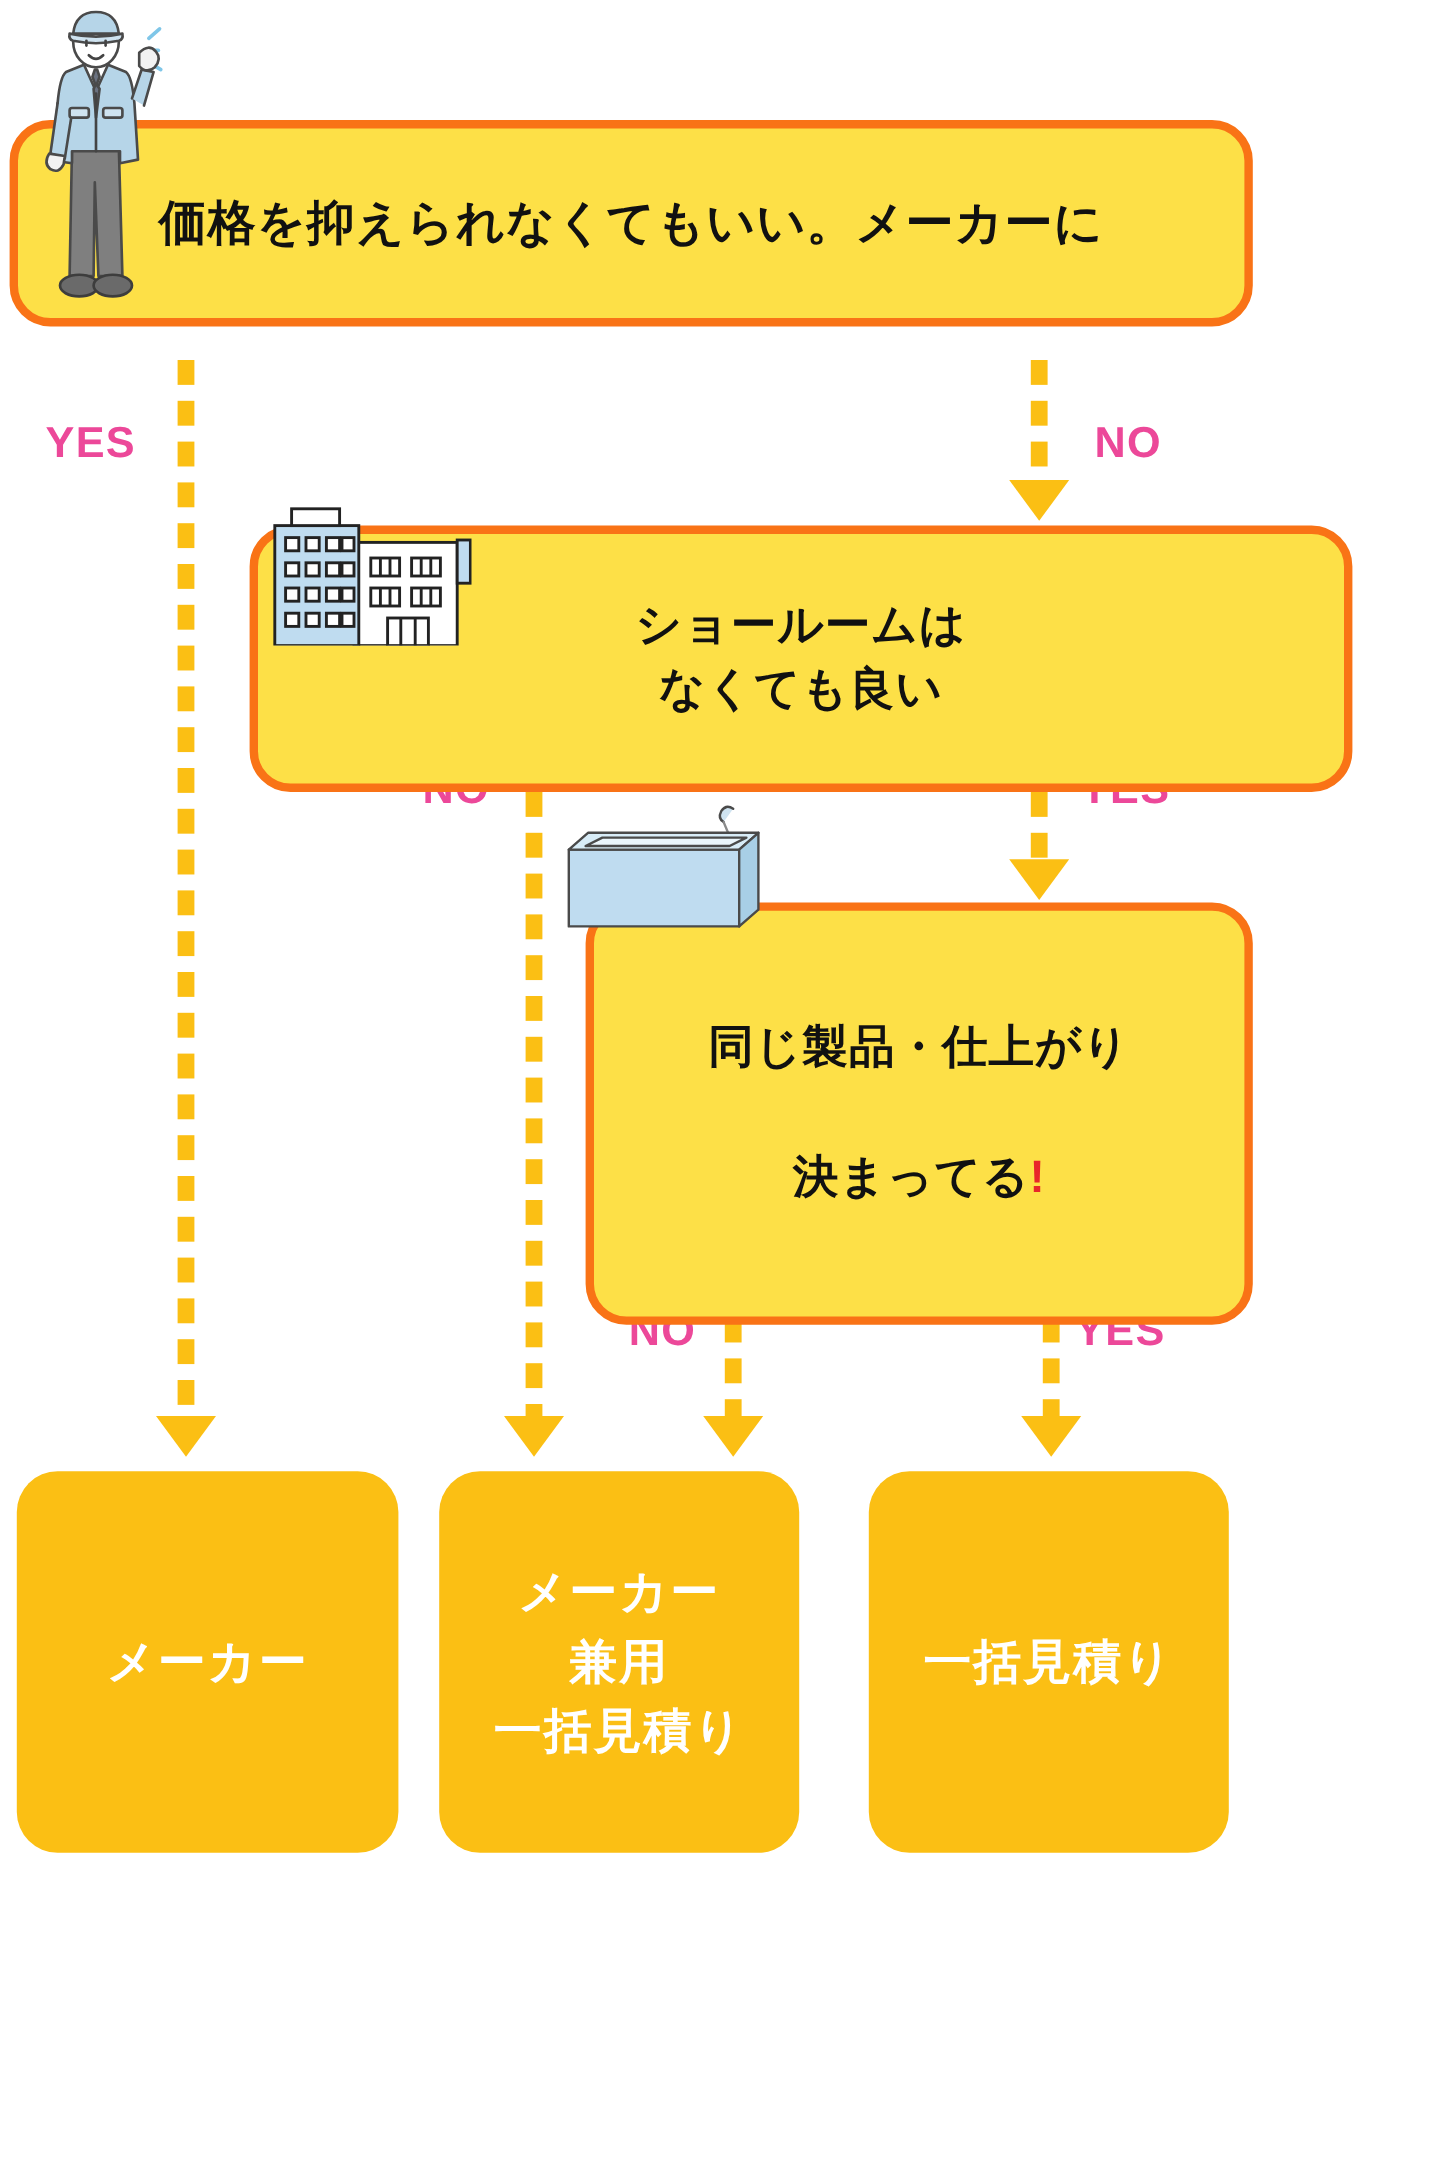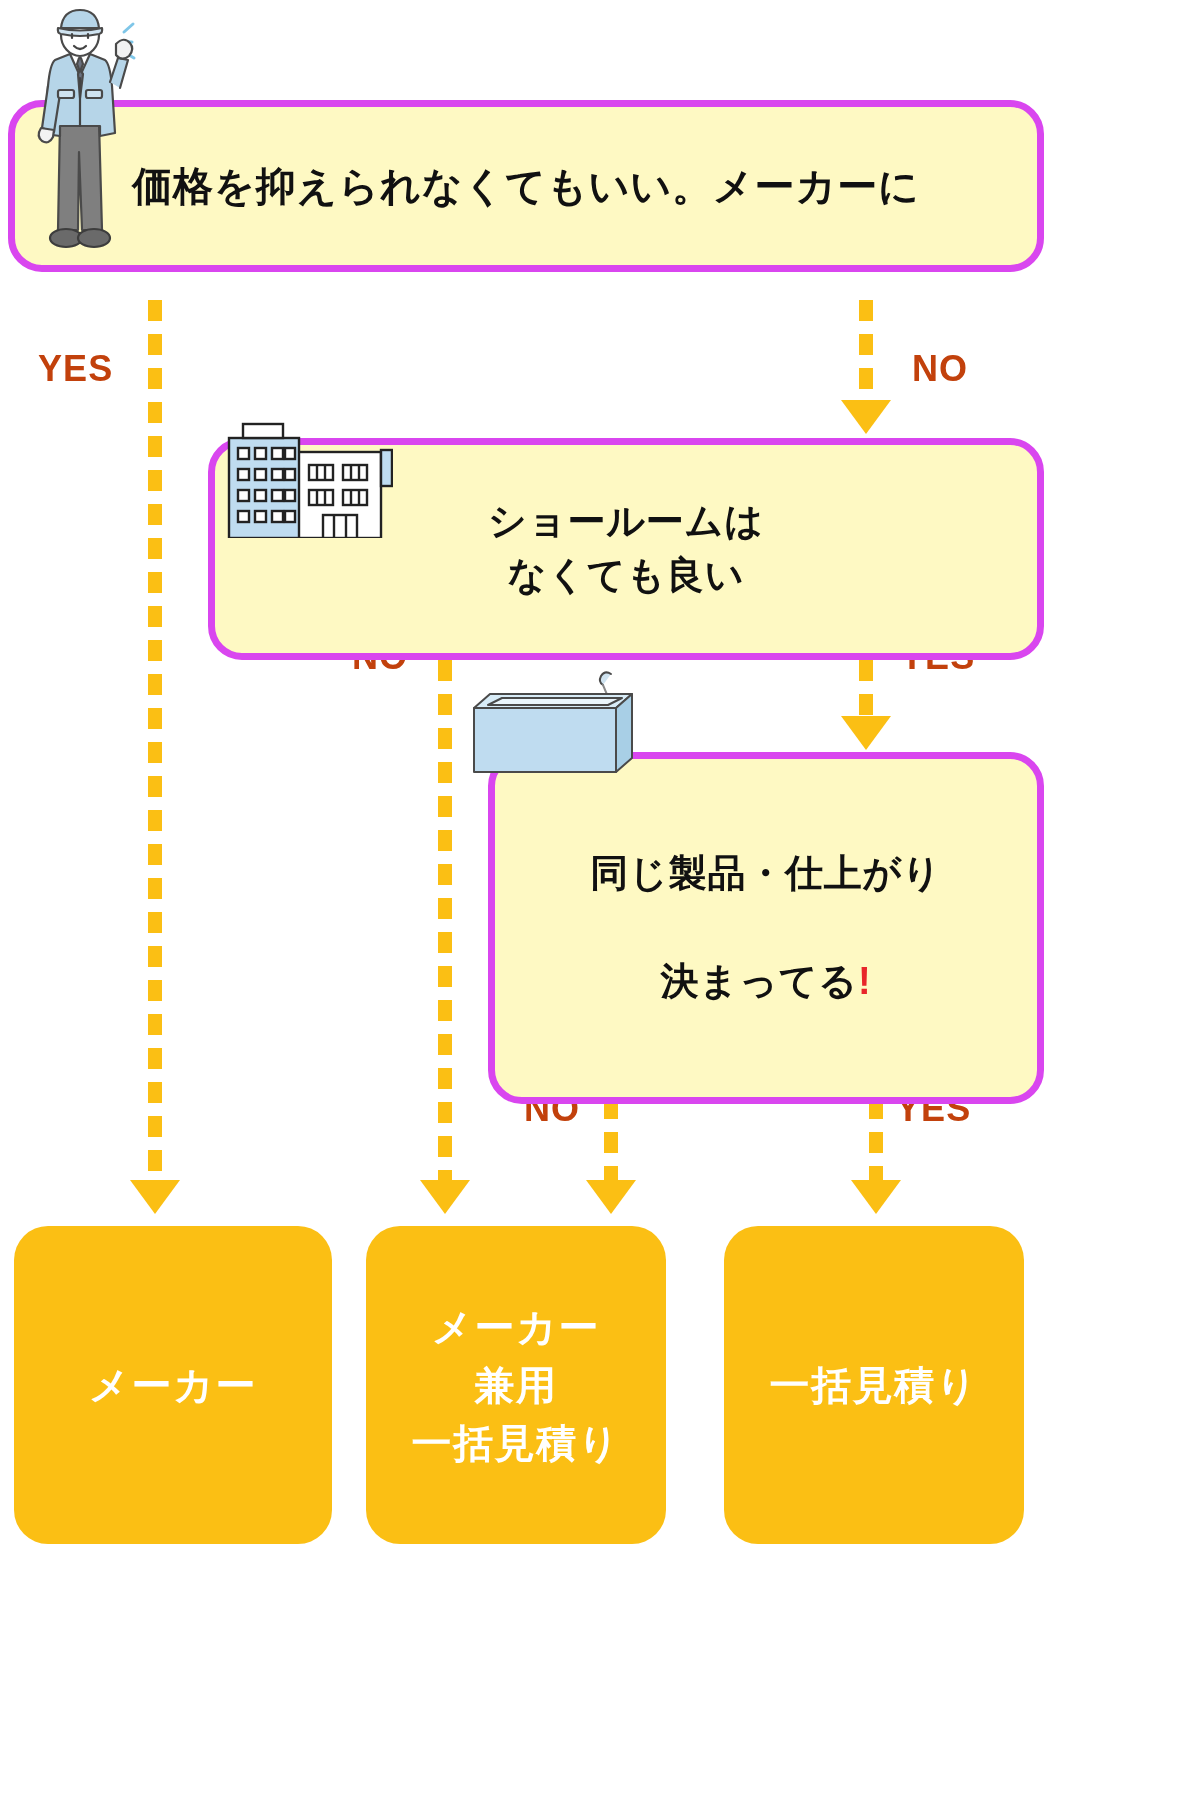--- a/index.html
+++ b/index.html
@@ -8,35 +8,35 @@
     background:#ffffff;
     font-family:"Liberation Sans","DejaVu Sans",sans-serif;
     position:relative;
     overflow:hidden;
   }
   .stage{position:absolute;left:0;top:0;width:1200px;height:1800px;}
 
   
   .qbox{
     position:absolute;
-    background:#fef9c3;
-    border:7px solid #d946ef;
+    background:#fde047;
+    border:7px solid #f97316;
     border-radius:34px;
     box-sizing:border-box;
     display:flex;
     align-items:center;
     justify-content:center;
     text-align:center;
     color:#111111;
     font-weight:bold;
     line-height:1.42;
     letter-spacing:0.02em;
   }
   #box1{left:8px;  top:100px; width:1036px;height:172px; font-size:40px;}
-  #box2{left:208px;top:438px; width:836px; height:222px; font-size:38px;}
+  #box2{left:208px;top:438px; width:919px; height:222px; font-size:38px;}
   #box3{left:488px;top:752px; width:556px; height:352px; font-size:38px;}
   #box3 .bang{color:#e8262a;}
 
   
   .rbox{
     position:absolute;
     background:#fbbf14;
     border-radius:34px;
     box-sizing:border-box;
     display:flex;
@@ -70,21 +70,21 @@
     border-left:25px solid transparent;
     border-right:25px solid transparent;
     border-top:34px solid #fbbf14;
   }
 
   
   .edge-label{
     position:absolute;
     font-size:36px;
     font-weight:bold;
-    color:#c2410c;
+    color:#ec4899;
     letter-spacing:0.03em;
   }
 
   
   .ill{position:absolute;}
 
   
   #worker{left:20px;top:2px;width:120px;height:258px;}
   
   #buildings{left:213px;top:418px;width:180px;height:120px;}

